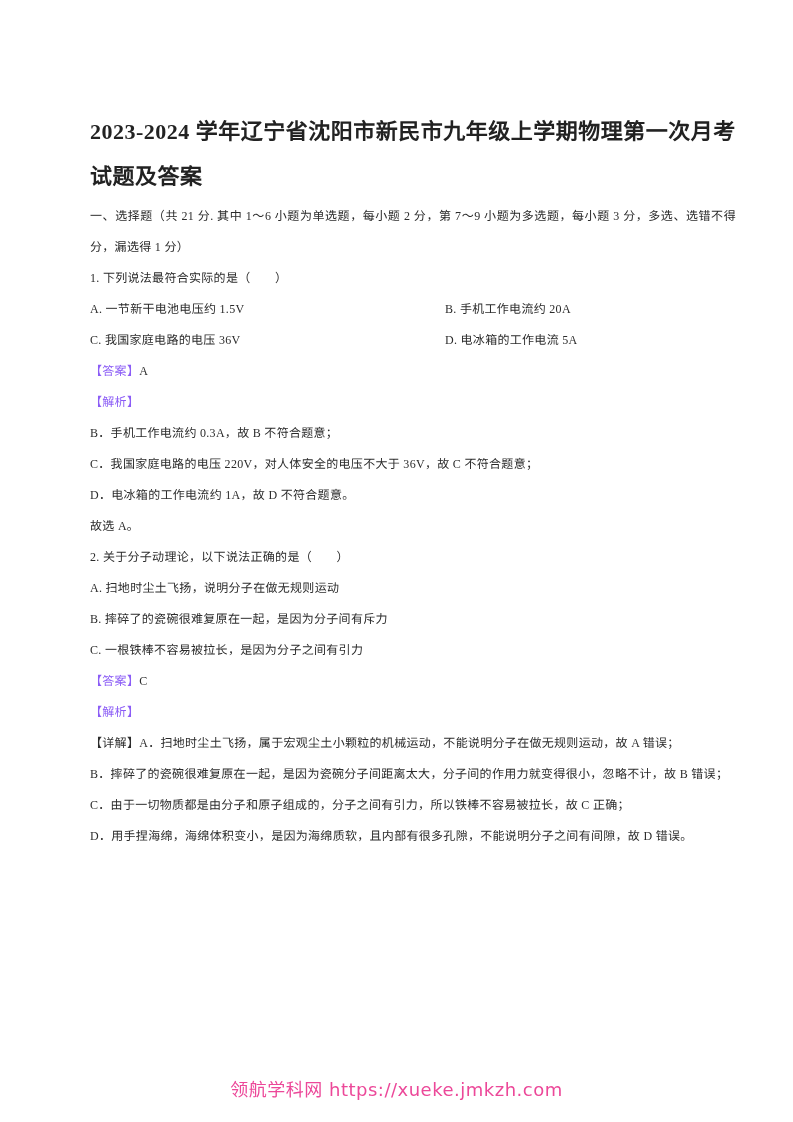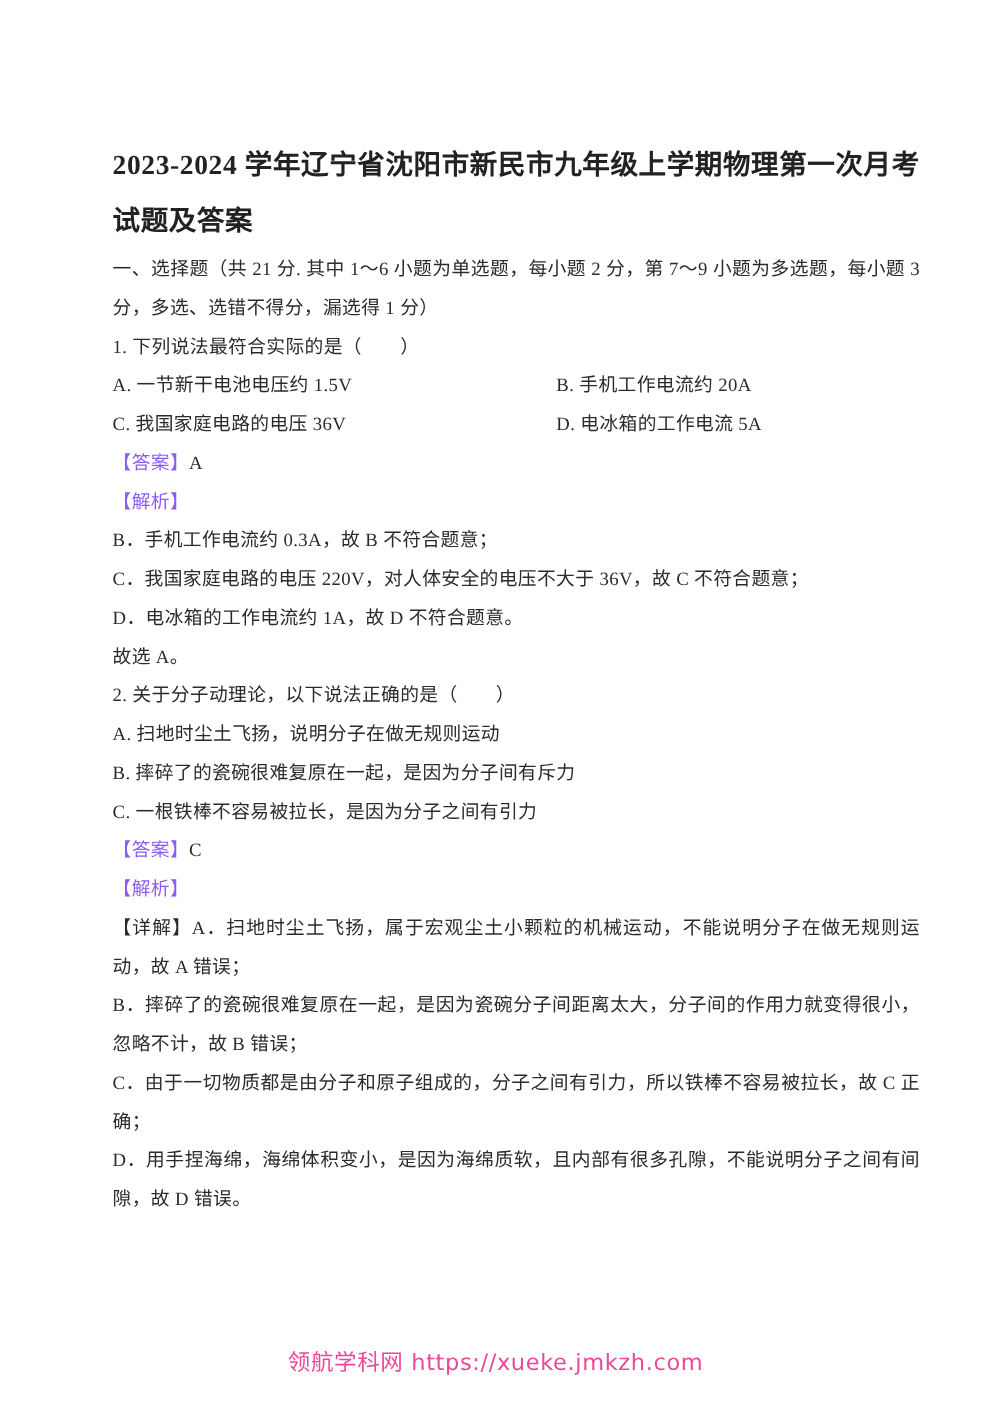--- a/index.html
+++ b/index.html
@@ -21,30 +21,30 @@
   }
   .title {
     font-size: 22px;
     font-weight: bold;
     line-height: 45px;
     margin: 0 0 2px 0;
     letter-spacing: 0.5px;
     color: #222222;
   }
   .line {
-    font-size: 15px;
+    font-size: 12px;
     line-height: 31px;
     margin: 0;
     text-align: justify;
     letter-spacing: 0.3px;
   }
   .opt-grid {
     display: grid;
     grid-template-columns: 355px 1fr;
-    font-size: 15px;
+    font-size: 12px;
     line-height: 31px;
     letter-spacing: 0.3px;
   }
   .blue {
     color: #8b5cf6;
   }
   .footer {
     position: absolute;
     left: 0;
     right: 0;

